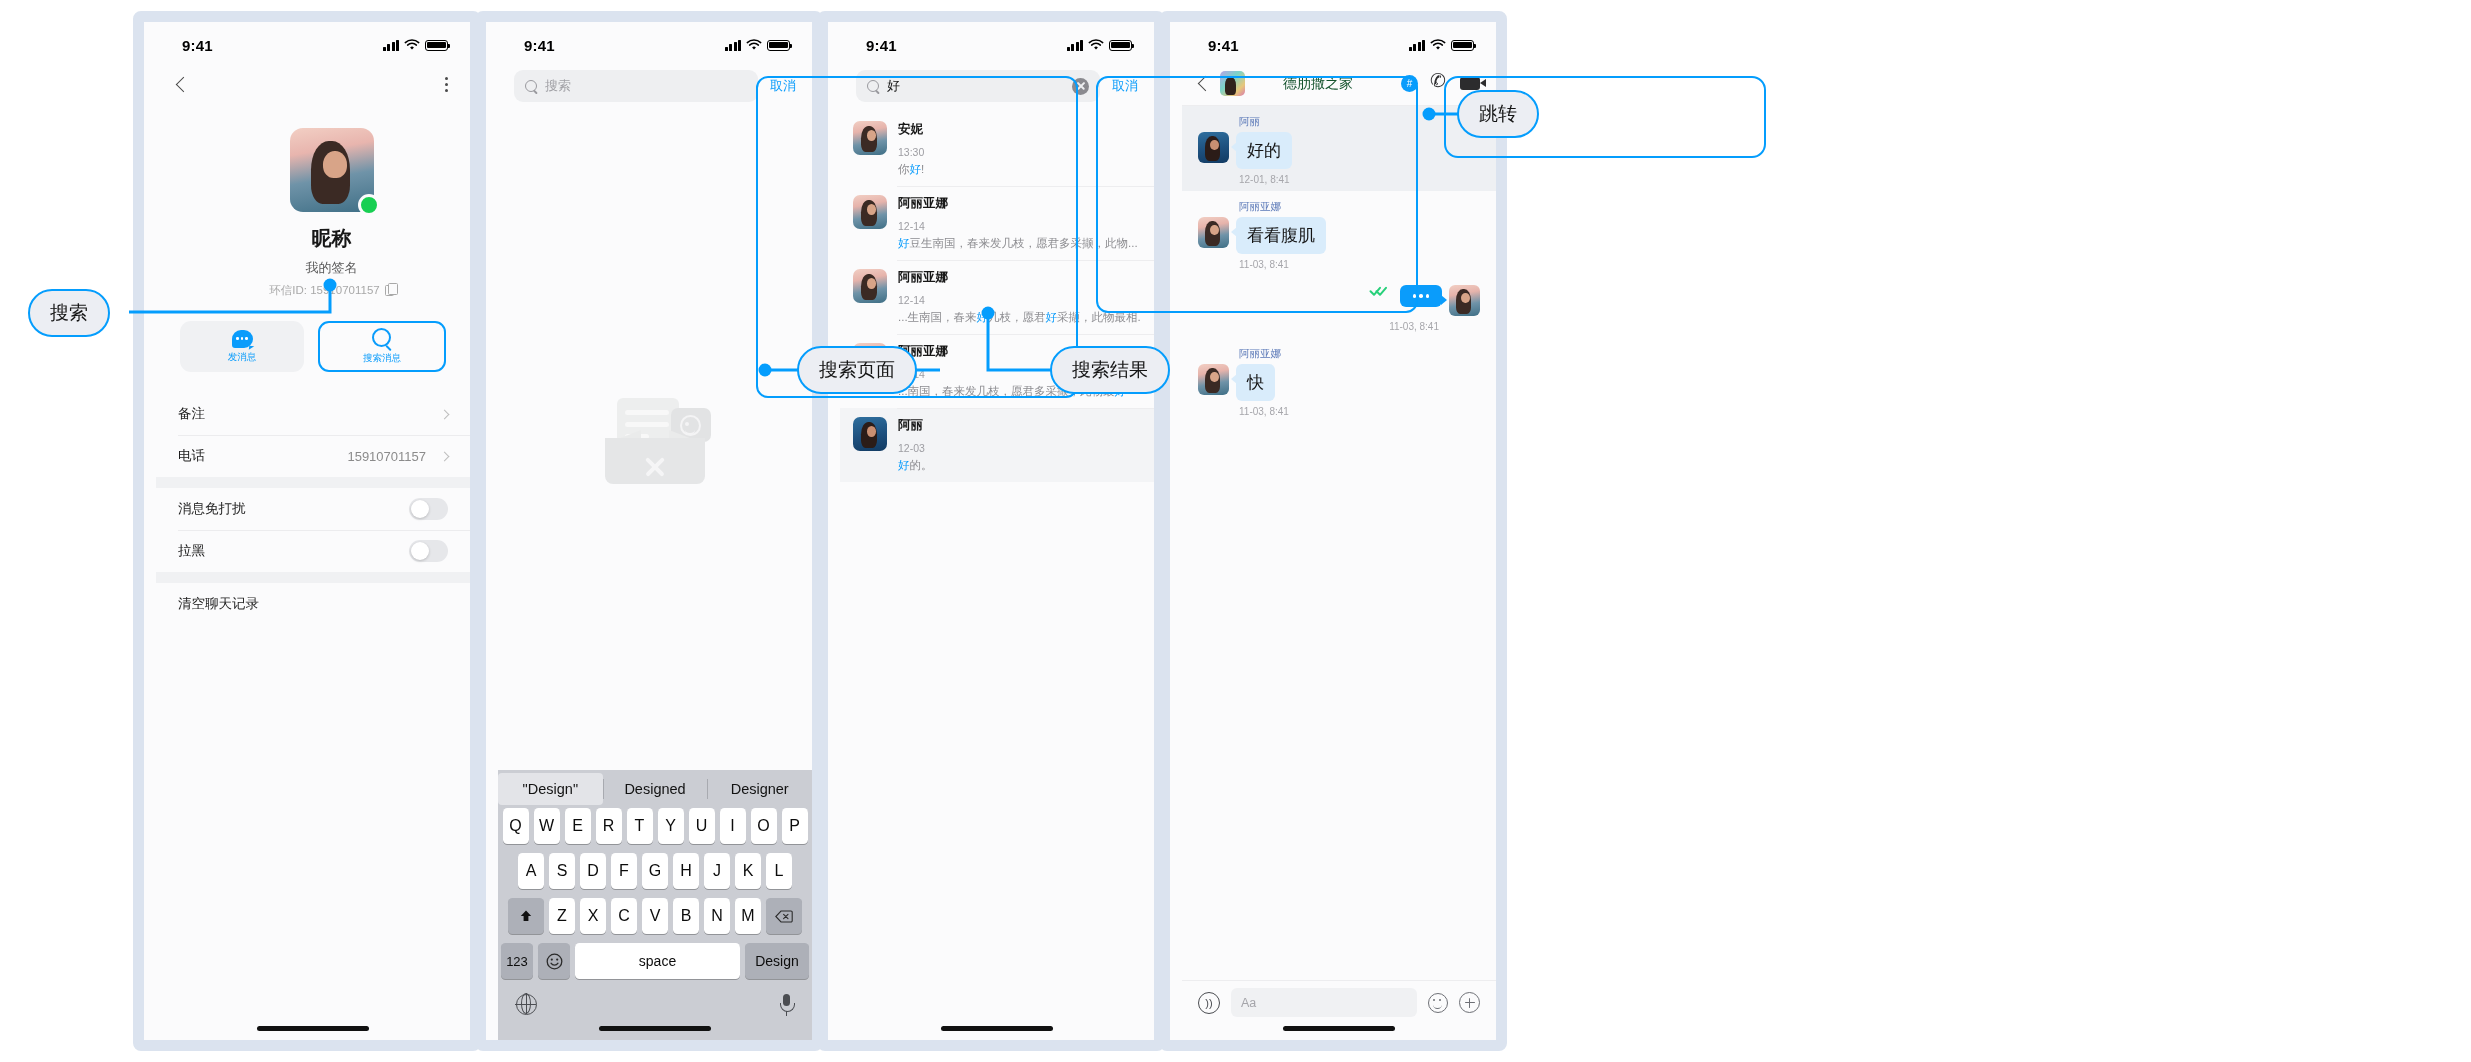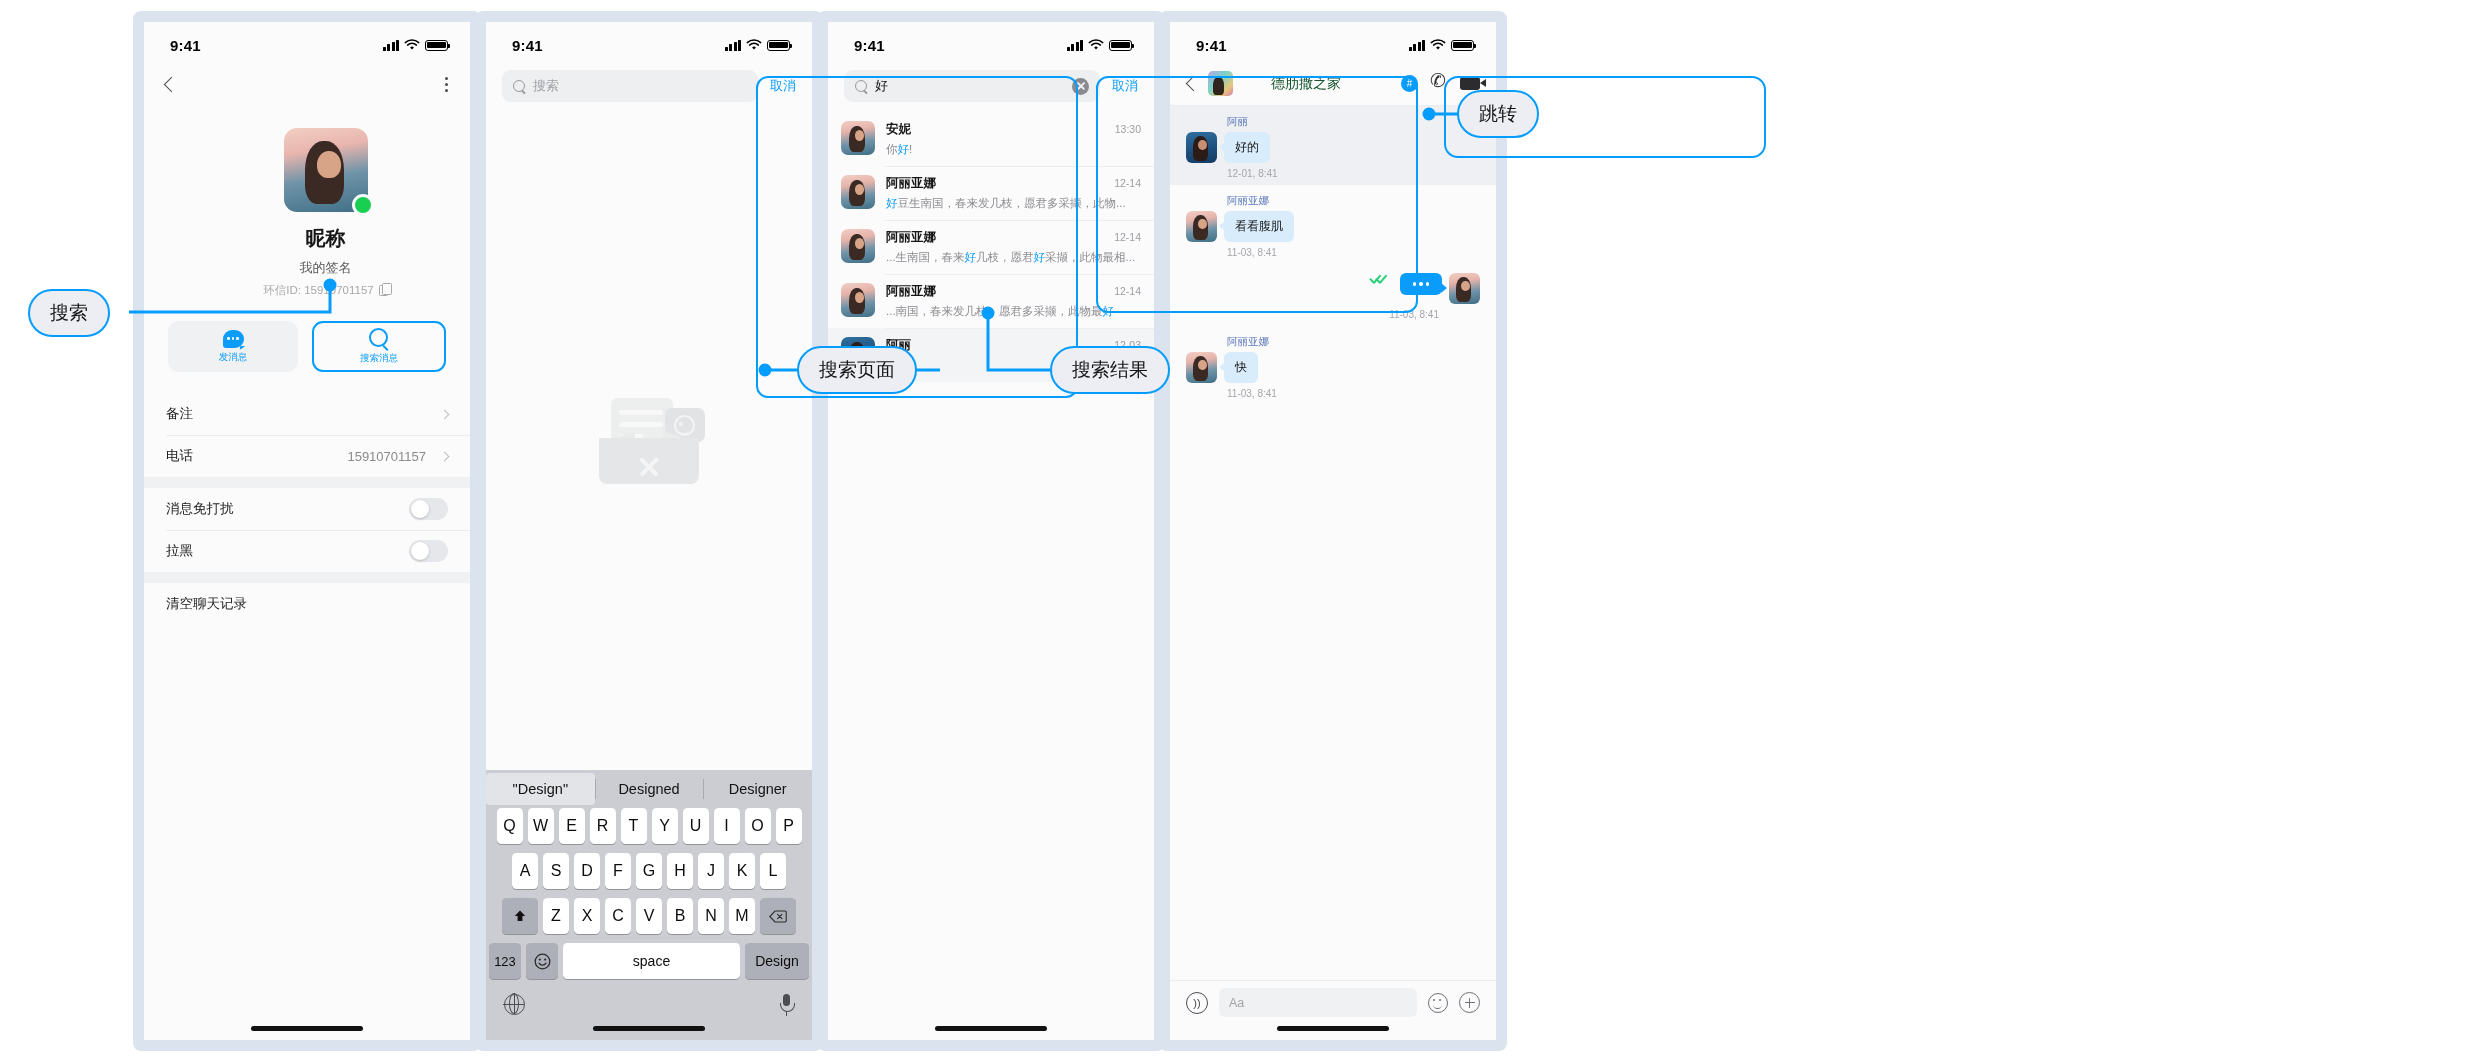--- a/index.html
+++ b/index.html
@@ -12,20 +12,21 @@
   .stage { position: relative; width: 2471px; height: 1062px; }
 
   
   .phone {
     position: absolute;
     width: 348px; height: 1040px;
     background: #fbfbfc;
     border-radius: 8px;
     border: 11px solid #dbe3ef;
     overflow: hidden;
+    padding-left: 12px;
   }
   .phone-inner {
     position: relative;
     width: 100%; height: 100%;
     background: #fbfbfc;
     display: flex; flex-direction: column;
     overflow: hidden;
   }
   #phone1 { left: 133px; top: 11px; }
   #phone2 { left: 475px; top: 11px; }
@@ -337,21 +338,21 @@
     width: 48%; height: 78%; border-radius: 46% 46% 28% 28%; background: #3b2a24;
   }
   .av-sm::after {
     content: ""; position: absolute; left: 40%; top: 26%;
     width: 28%; height: 32%; border-radius: 50%; background: #d8a488;
   }
   .av-sm.v2 { background: linear-gradient(170deg,#2f6f9e 0%,#1d4f7d 55%,#123b63 100%); }
   .av-sm.v2::before { background: #2b1c18; }
   .av-sm.v2::after { background: #c98f72; }
   .res-main { flex: 1; min-width: 0; }
-  .res-head { display: flex; align-items: baseline; justify-content: space-between; gap: 8px; }
+  .res-head { display: flex; align-items: baseline; justify-content: space-between; gap: 8px; flex-direction: column; }
   .res-name { font-size: 12.5px; font-weight: bold; color: #171717; }
   .res-time { font-size: 10.5px; color: #9d9da2; flex: 0 0 auto; }
   .res-snip {
     font-size: 11.5px; color: #8c8c90; margin-top: 4px;
     white-space: nowrap; overflow: hidden; text-overflow: clip;
   }
   .res-snip b { color: #0a9cfb; font-weight: normal; }
 
   
   .c-nav {
@@ -407,21 +408,21 @@
   }
   .msg-av::after {
     content: ""; position: absolute; left: 40%; top: 26%;
     width: 28%; height: 32%; border-radius: 50%; background: #d8a488;
   }
   .msg-av.v2 { background: linear-gradient(170deg,#2f6f9e 0%,#1d4f7d 55%,#123b63 100%); }
   .msg-av.v2::before { background: #2b1c18; }
   .msg-av.v2::after { background: #c98f72; }
   .bub {
     background: #d9ecfb; border-radius: 6px; padding: 7px 11px;
-    font-size: 12px; color: #141414; position: relative; max-width: 180px; font-family: Liberation Mono, monospace;
+    font-size: 17px; color: #141414; position: relative; max-width: 180px; font-family: Liberation Mono, monospace;
   }
   .bub::before {
     content: ""; position: absolute; left: -5px; top: 10px;
     border-right: 6px solid #d9ecfb;
     border-top: 5px solid transparent; border-bottom: 5px solid transparent;
   }
   .msg-time { font-size: 10px; color: #a6a6ab; margin-left: 41px; margin-top: 5px; }
   .msg.out .msg-line { justify-content: flex-end; }
   .msg.out .msg-time { text-align: right; margin-left: 0; margin-right: 41px; }
   .bub.out {

